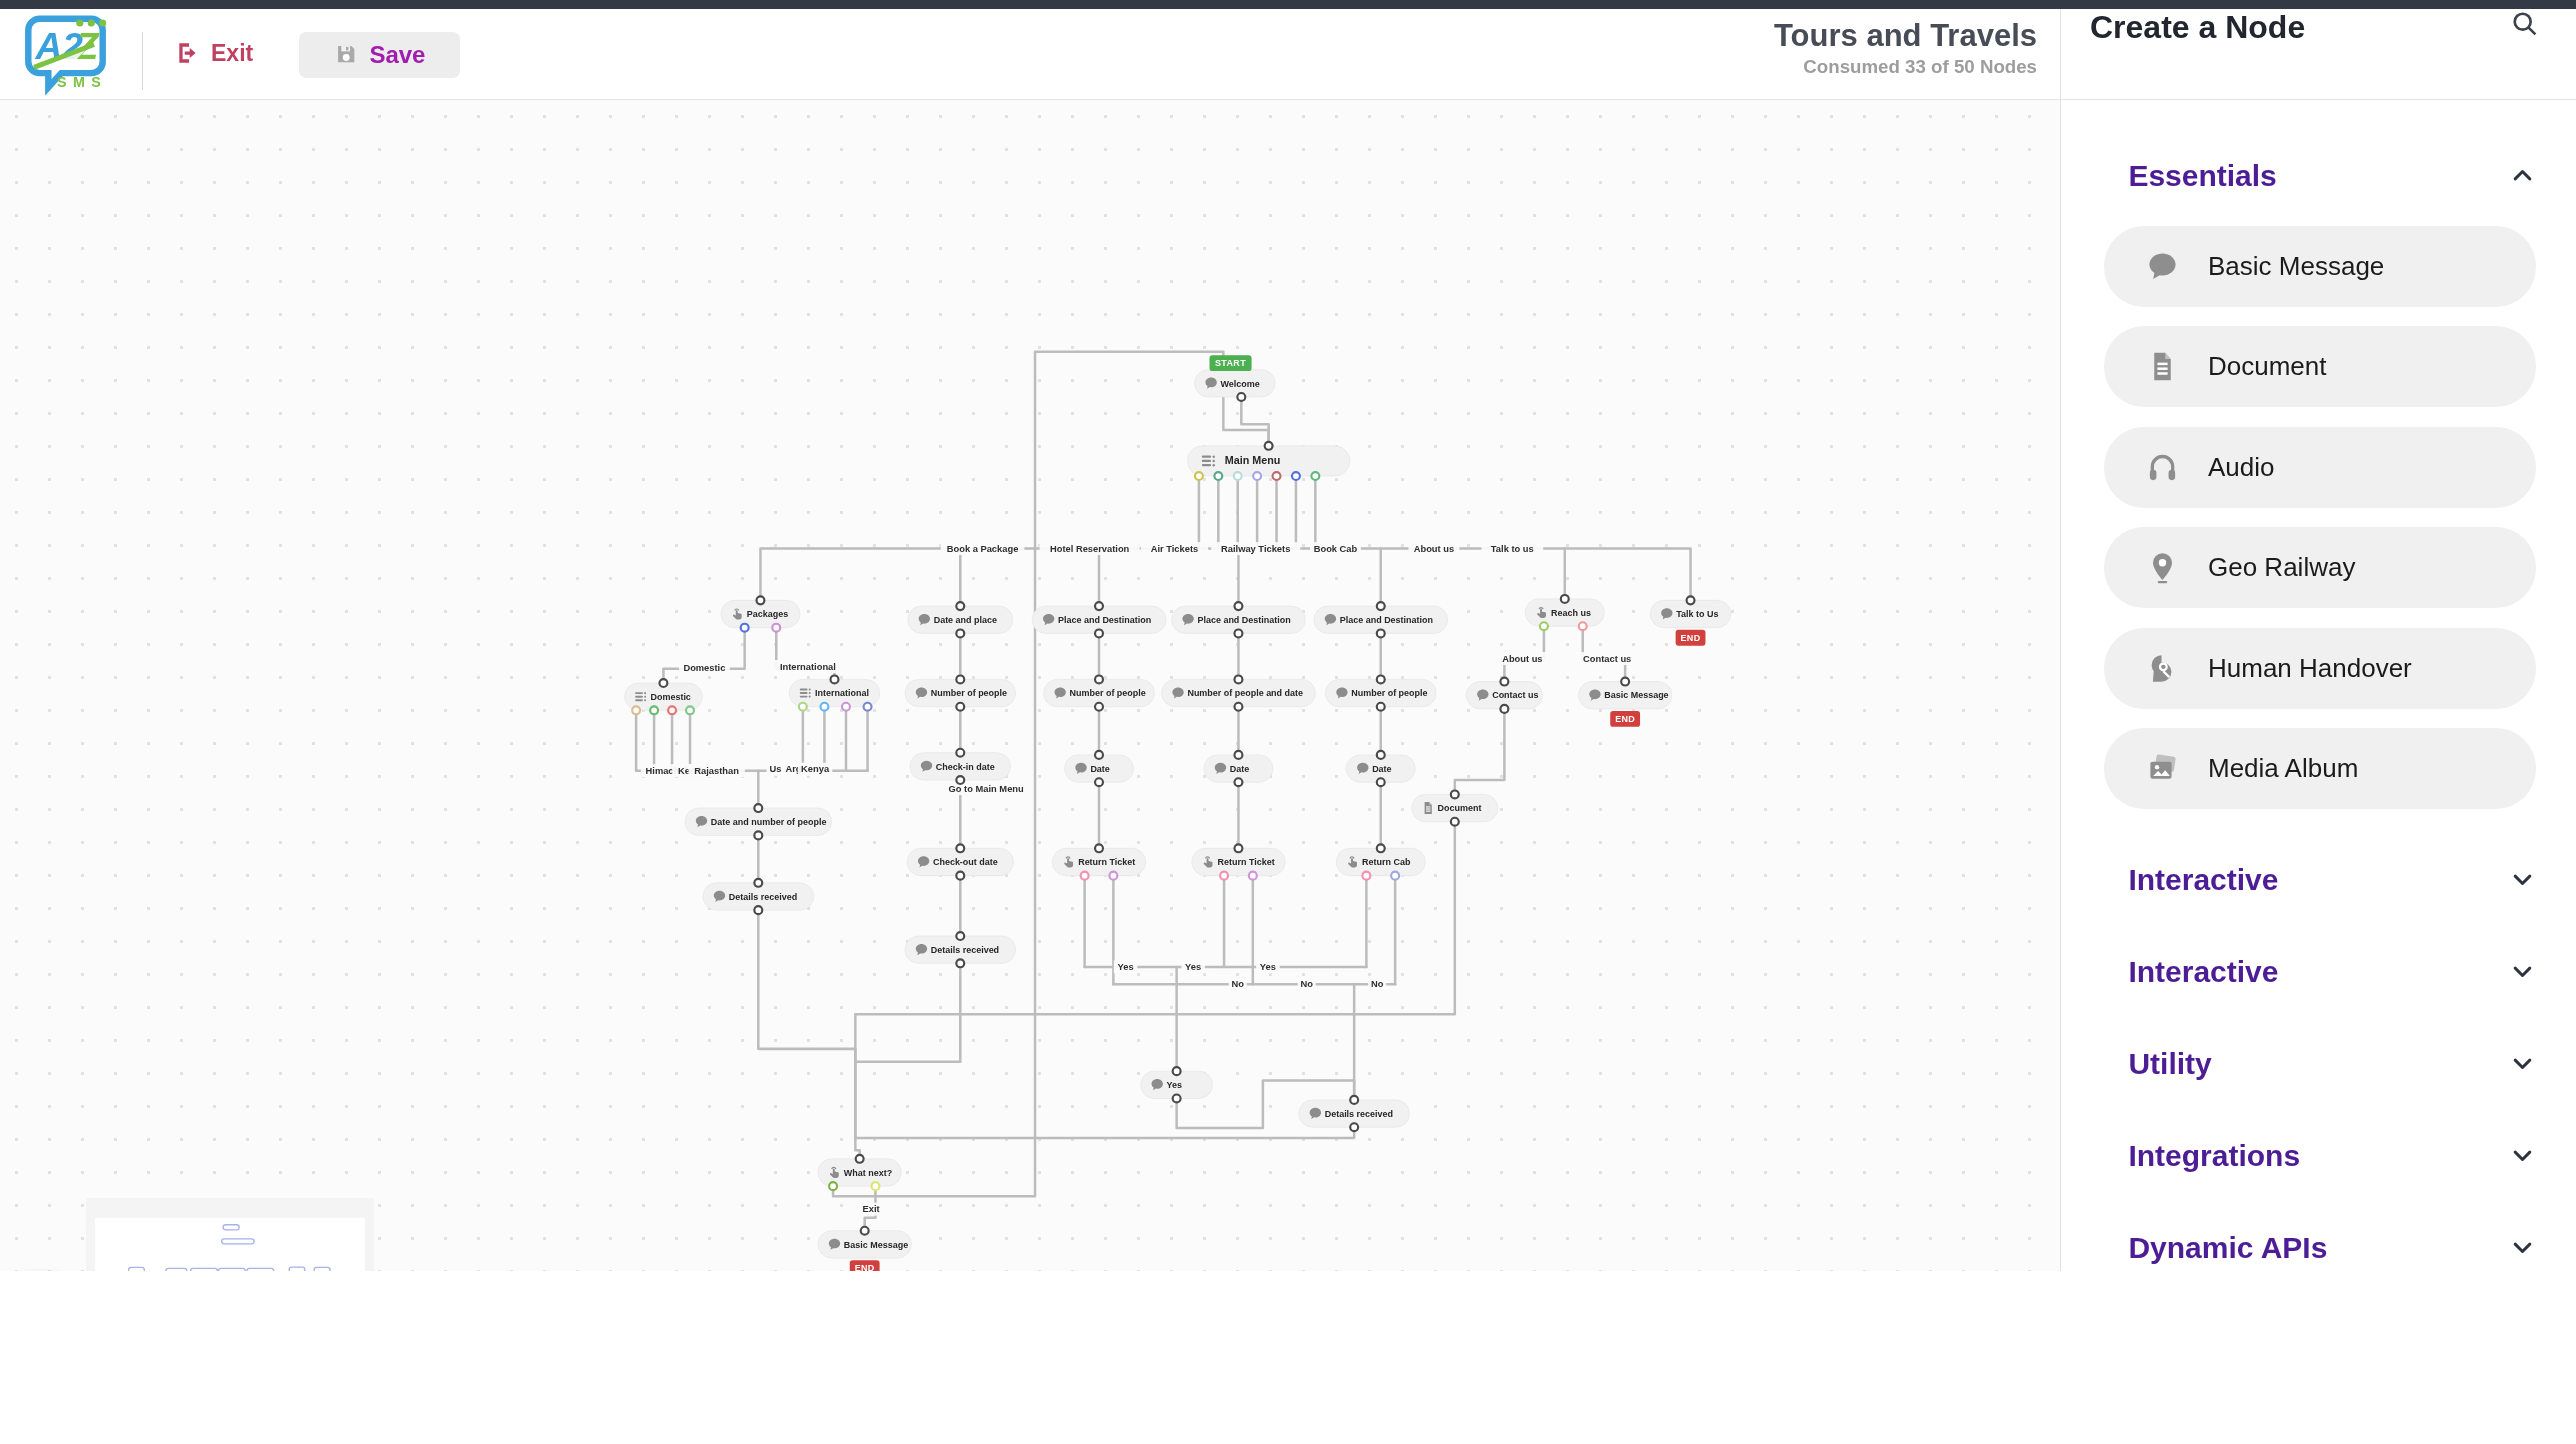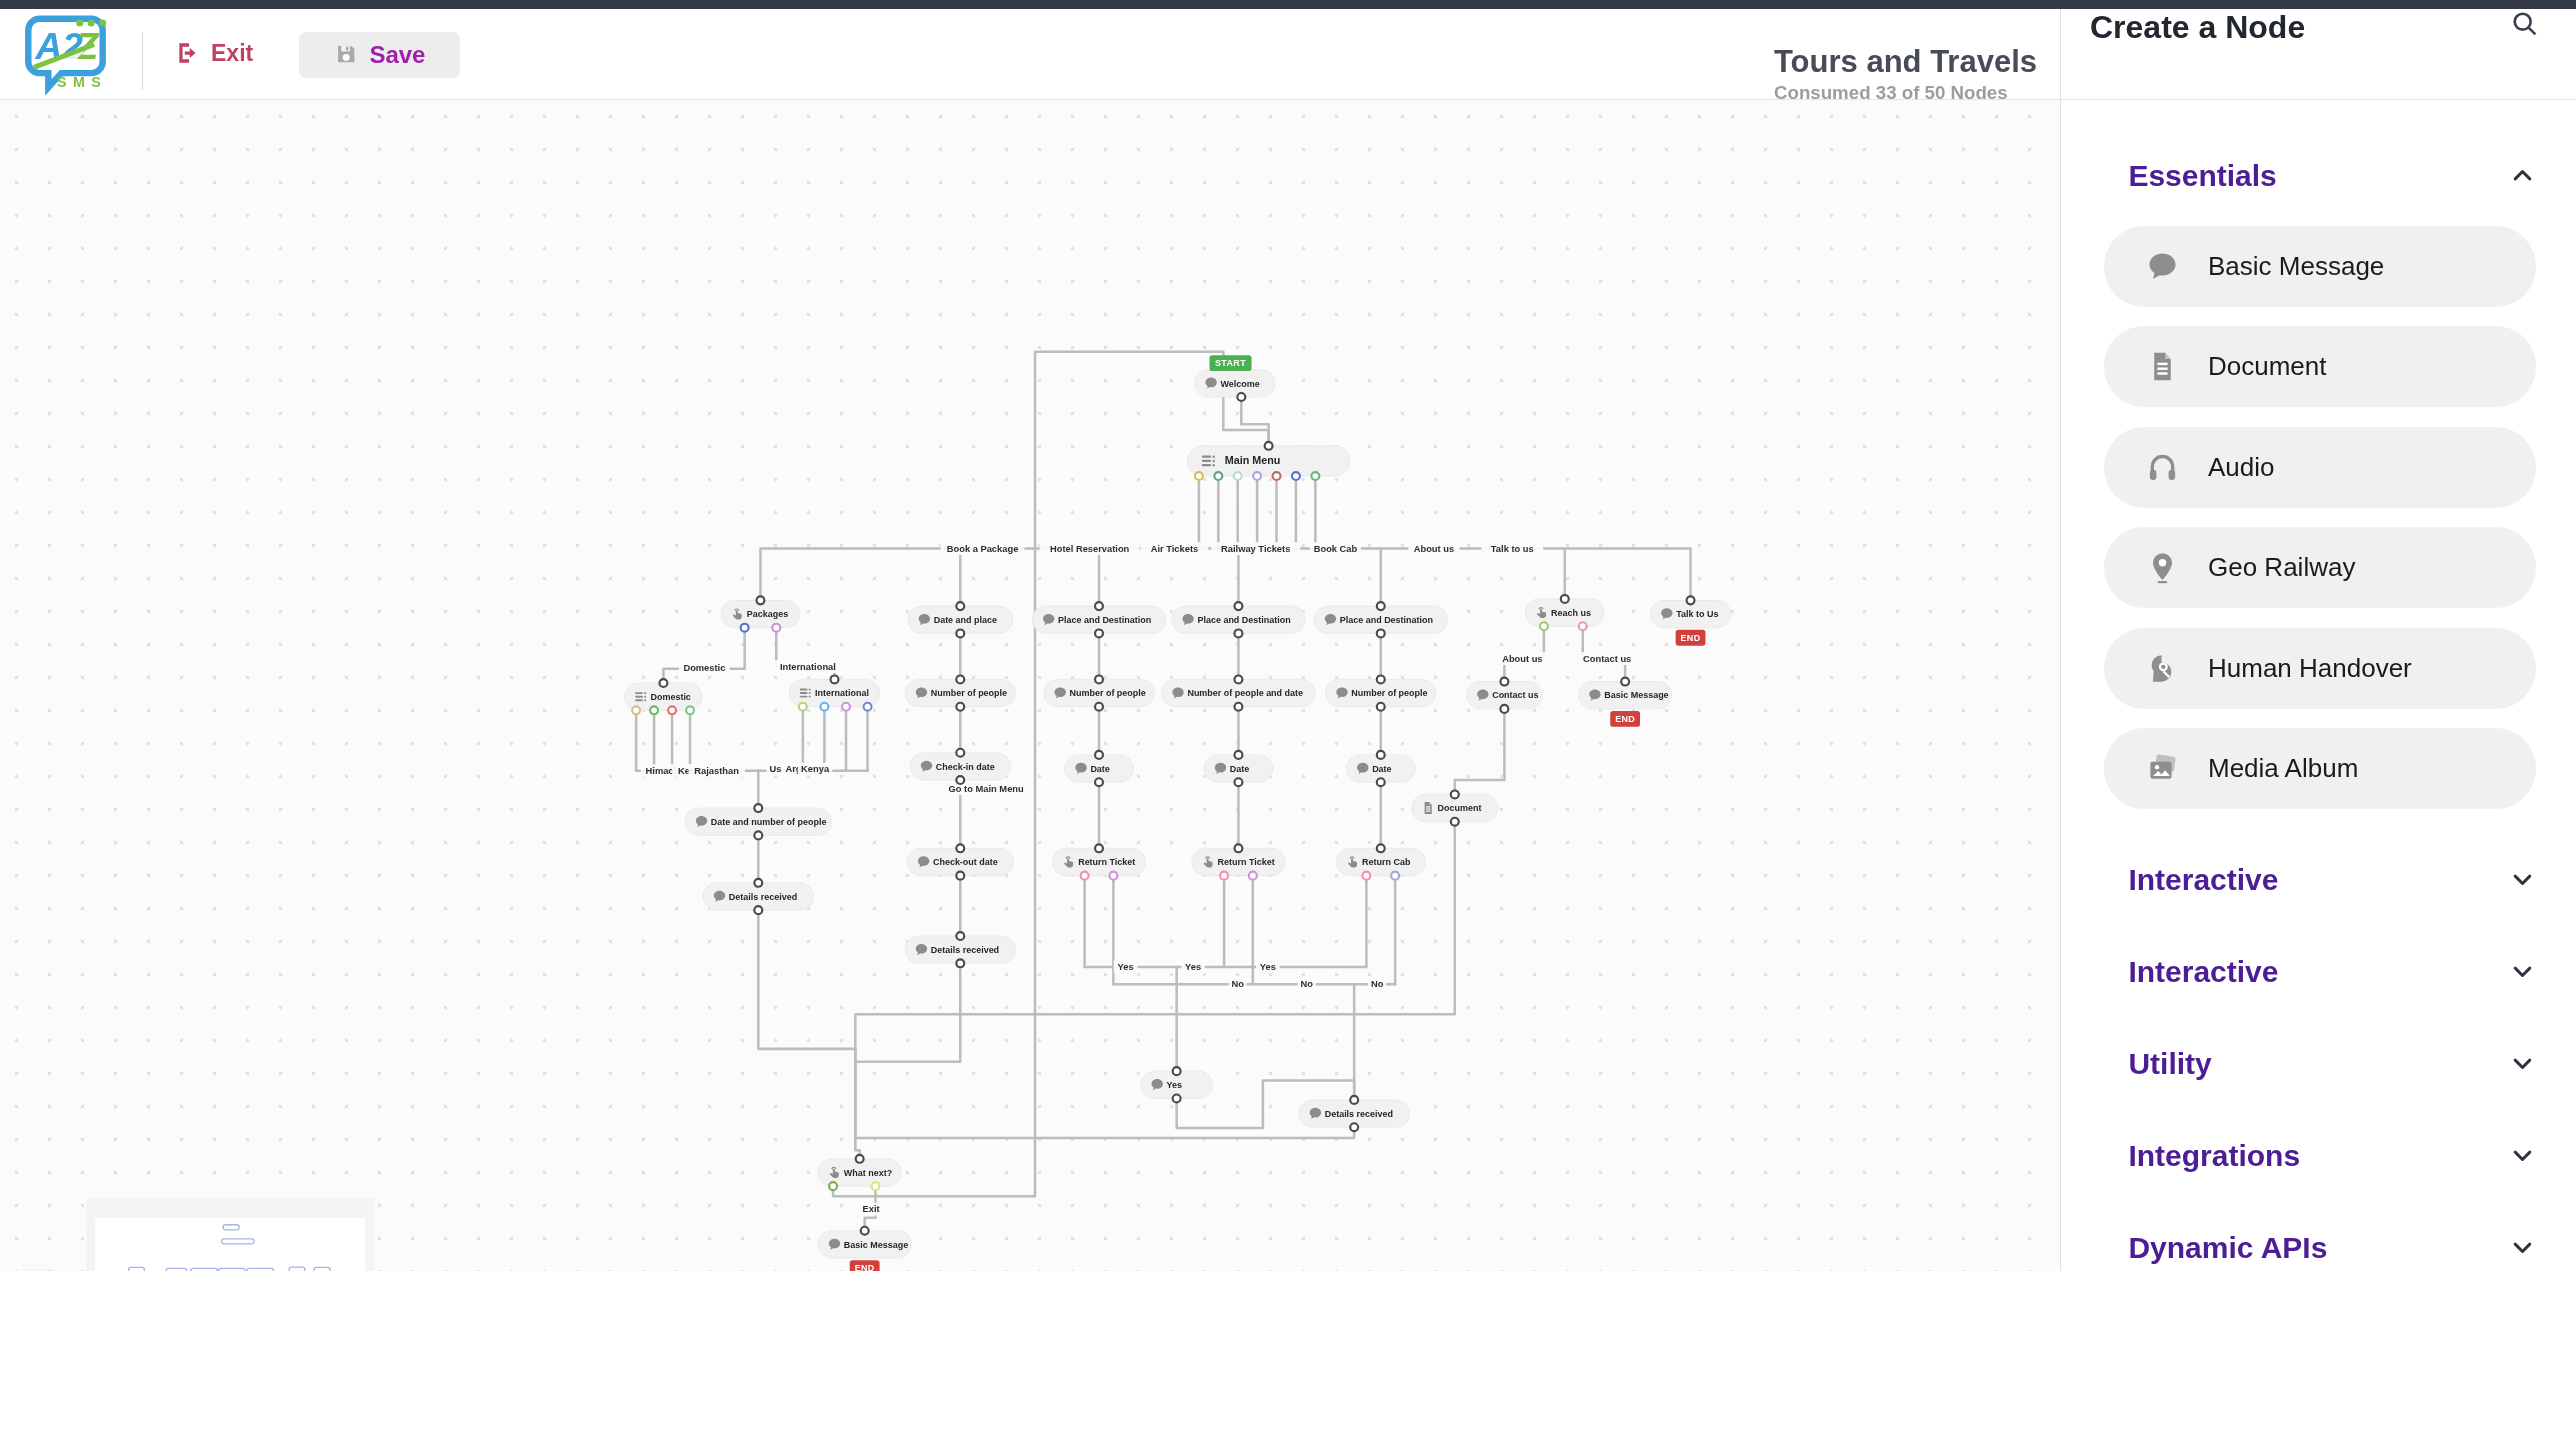--- a/index.html
+++ b/index.html
@@ -10,21 +10,21 @@
   .header{position:absolute;top:8.6px;left:0;width:2060px;height:90px;background:#fff;
     border-bottom:1.4px solid #e4e4e4;z-index:6;}
   .logo{position:absolute;left:24.4px;top:5.8px;}
   .hdr-divider{position:absolute;left:142px;top:23px;width:1.4px;height:58px;background:#d8d8d8;}
   .exit-btn{position:absolute;left:175px;top:21.6px;height:46px;display:flex;align-items:center;gap:10px;
     color:#bf4160;font-size:23px;font-weight:bold;cursor:pointer;}
   .exit-btn svg{width:26px;height:26px;fill:#bf4160;}
   .save-btn{position:absolute;left:299px;top:23px;width:161px;height:46px;background:#ededee;border-radius:7.2px;
     display:flex;align-items:center;justify-content:center;gap:11.5px;color:#a21caf;font-size:24px;font-weight:600;}
   .save-btn svg{width:24.4px;height:24.4px;fill:#a9a9a9;}
-  .title-block{position:absolute;right:23px;top:36px;text-align:left;}
+  .title-block{position:absolute;right:23px;top:10px;text-align:right;}
   .title-block .t1{font-size:31px;font-weight:bold;color:#474c56;line-height:1.1;}
   .title-block .t2{font-size:18.7px;font-weight:bold;color:#9d9d9d;margin-top:2.9px;}
   
   .canvas{position:absolute;top:100px;left:0;width:2060px;height:1345px;background-color:#fbfbfb;
     background-image:radial-gradient(circle,#e1e1e1 1.6px,transparent 1.9px);background-size:33px 33px;}
   .edge{fill:none;stroke:#bcbcbc;stroke-width:3.5;stroke-linejoin:round;stroke-linecap:round;}
   .elbl-bg{fill:#fbfbfb;opacity:.93;}
   .elbl{font-family:"Liberation Sans",sans-serif;font-size:13px;font-weight:bold;fill:#2e2e2e;}
   .npill{fill:#f1f1f2;stroke:#e6e6e6;stroke-width:1;}
   .nlbl{font-family:"Liberation Sans",sans-serif;font-size:12.5px;font-weight:bold;fill:#262626;}

